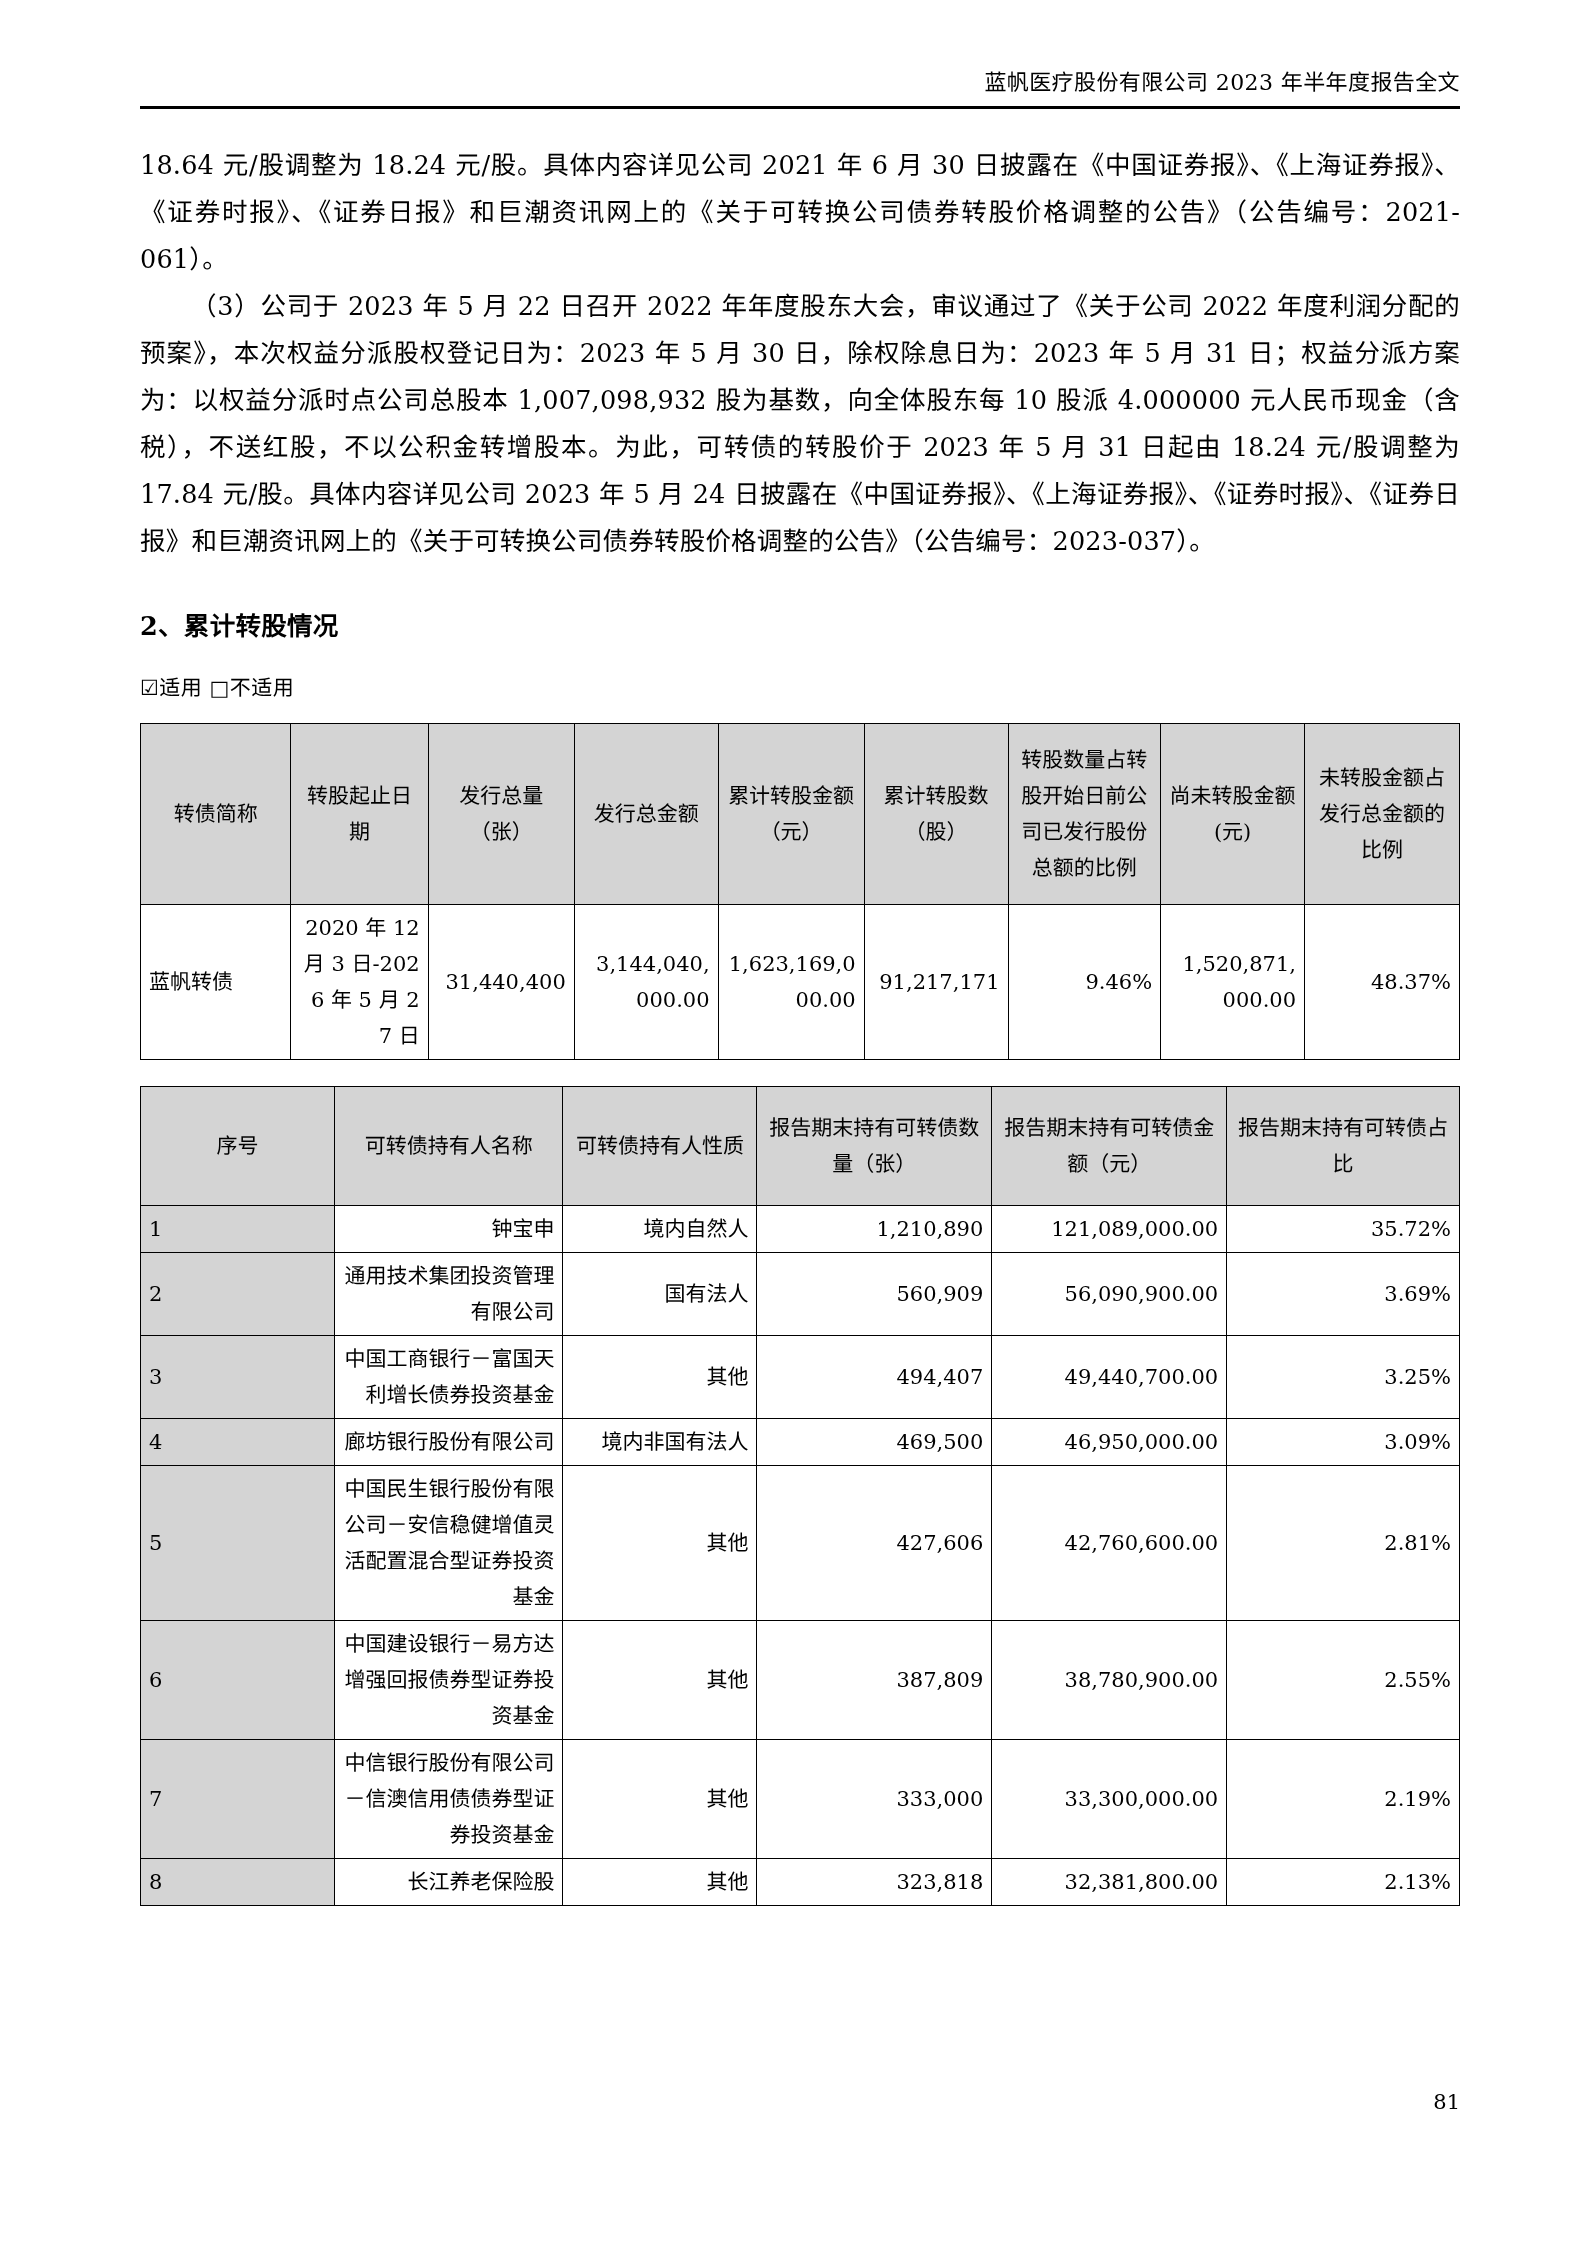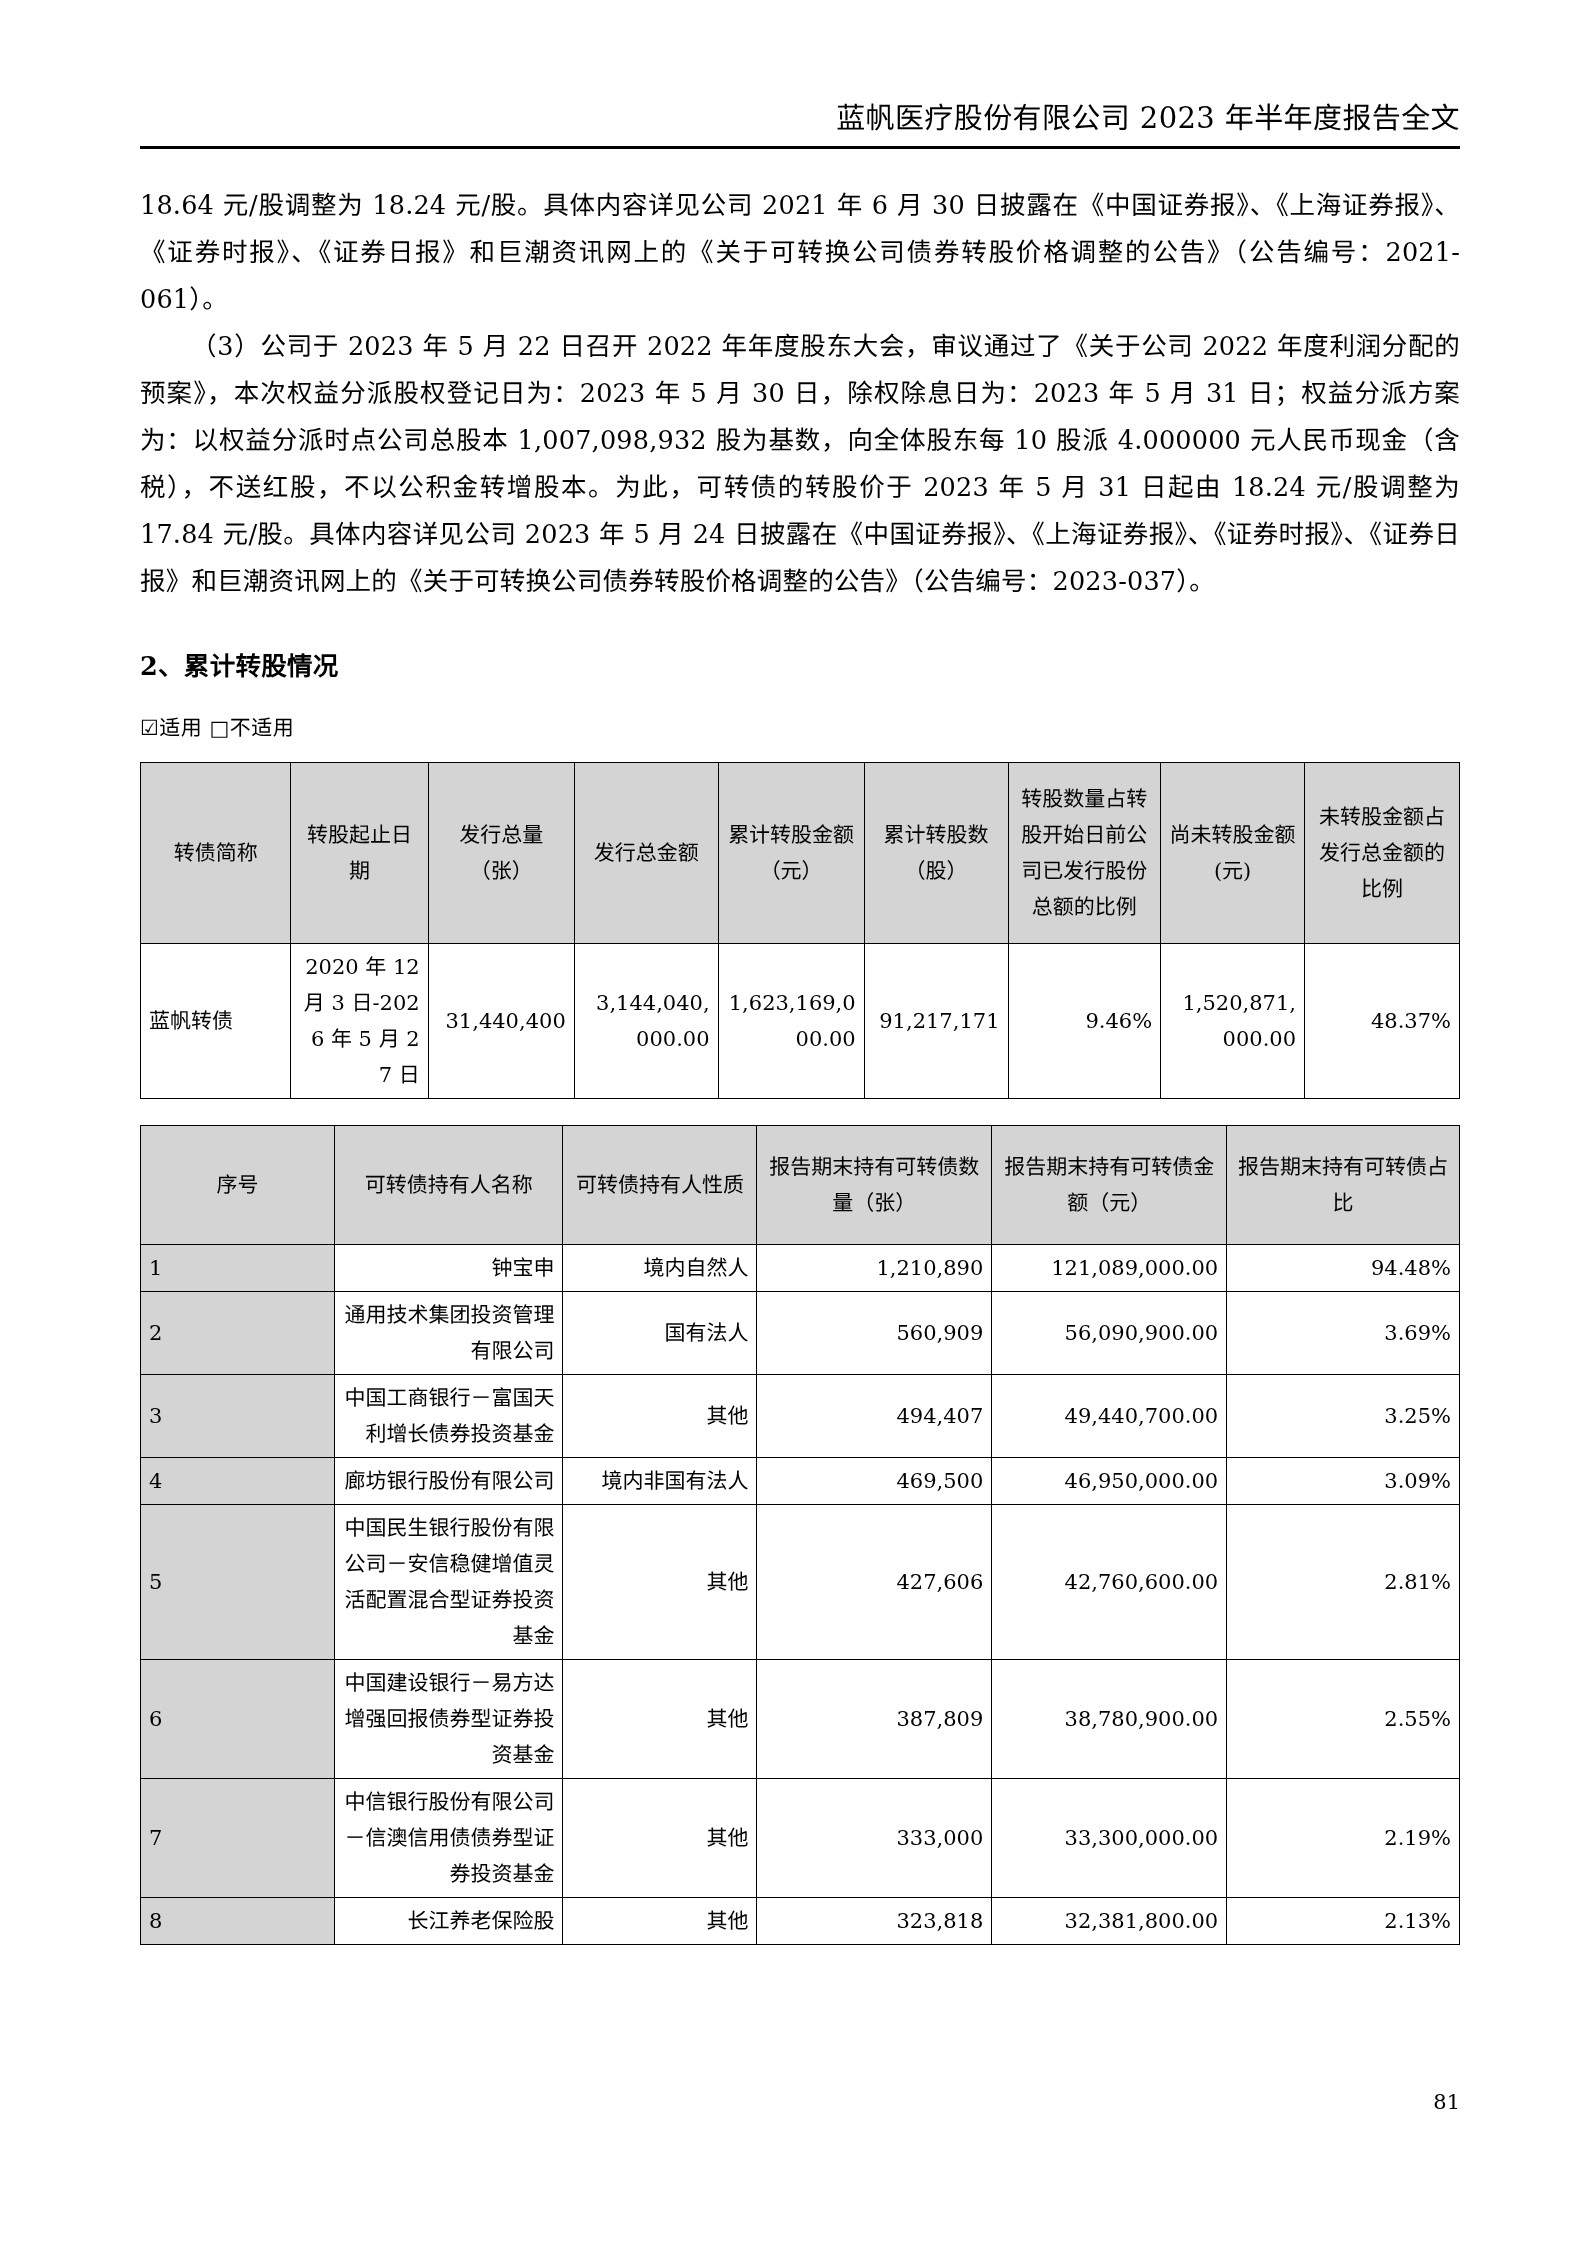--- a/index.html
+++ b/index.html
@@ -21,23 +21,23 @@
   }
   .page-inner {
     position: absolute;
     left: 140px;
     top: 0;
     width: 1320px;
   }
 
   
   .running-header {
-    padding-top: 98px;
+    padding-top: 68px;
     text-align: right;
-    font-size: 29px;
+    font-size: 22px;
     line-height: 1.4;
     letter-spacing: 0.4px;
     white-space: nowrap;
   }
   .header-rule {
     margin-top: 7px;
     border-bottom: 3px solid #000000;
     width: 100%;
   }
 
@@ -208,21 +208,21 @@
           <td class="hdr-cell">报告期末持有可转债金额（元）</td>
           <td class="hdr-cell">报告期末持有可转债占比</td>
         </tr>
 
         <tr>
           <td class="cell-center cell-shaded">1</td>
           <td class="cell-left">钟宝申</td>
           <td class="cell-left">境内自然人</td>
           <td class="cell-right">1,210,890</td>
           <td class="cell-right">121,089,000.00</td>
-          <td class="cell-right">94.48%</td>
+          <td class="cell-right">35.72%</td>
         </tr>
 
         <tr>
           <td class="cell-center cell-shaded">2</td>
           <td class="cell-left">通用技术集团投资管理有限公司</td>
           <td class="cell-left">国有法人</td>
           <td class="cell-right">560,909</td>
           <td class="cell-right">56,090,900.00</td>
           <td class="cell-right">3.69%</td>
         </tr>

